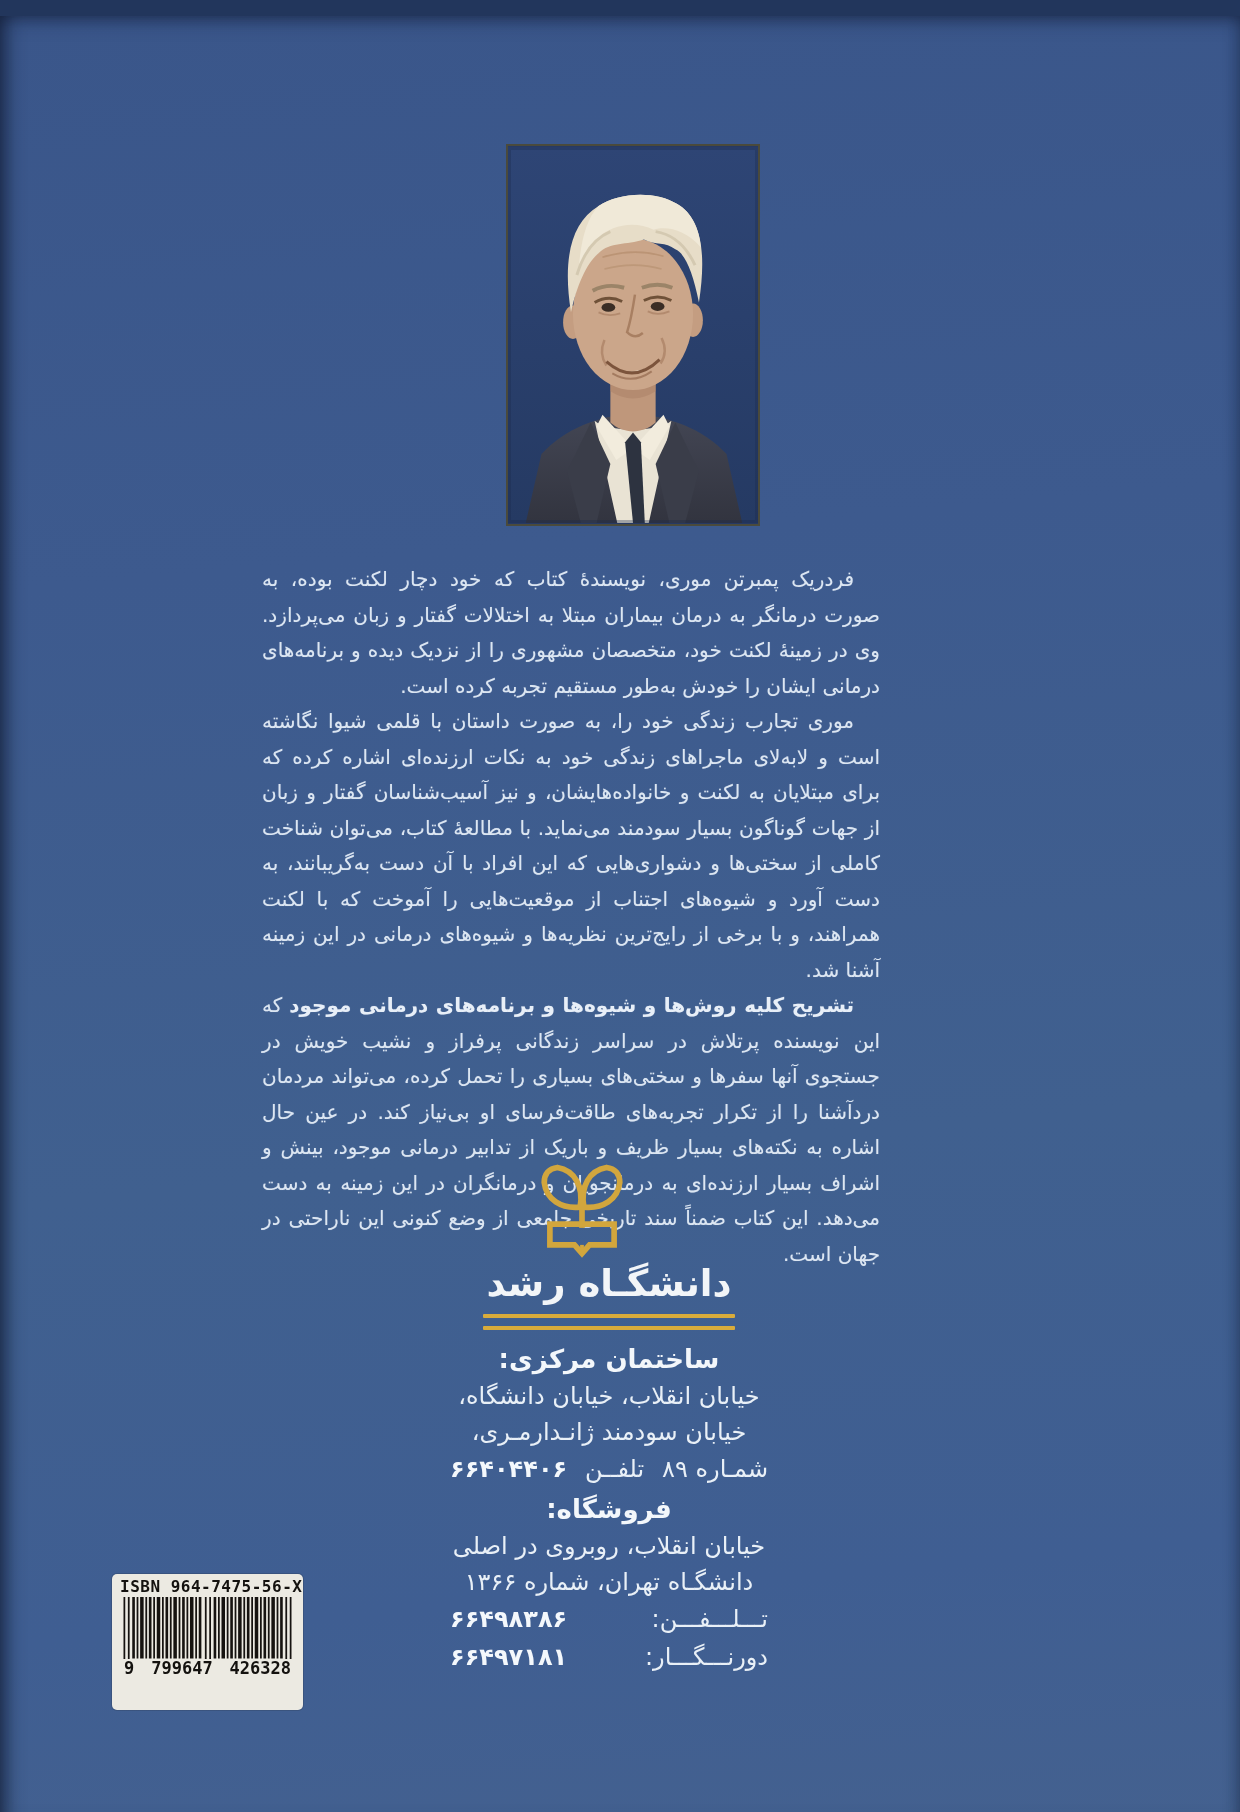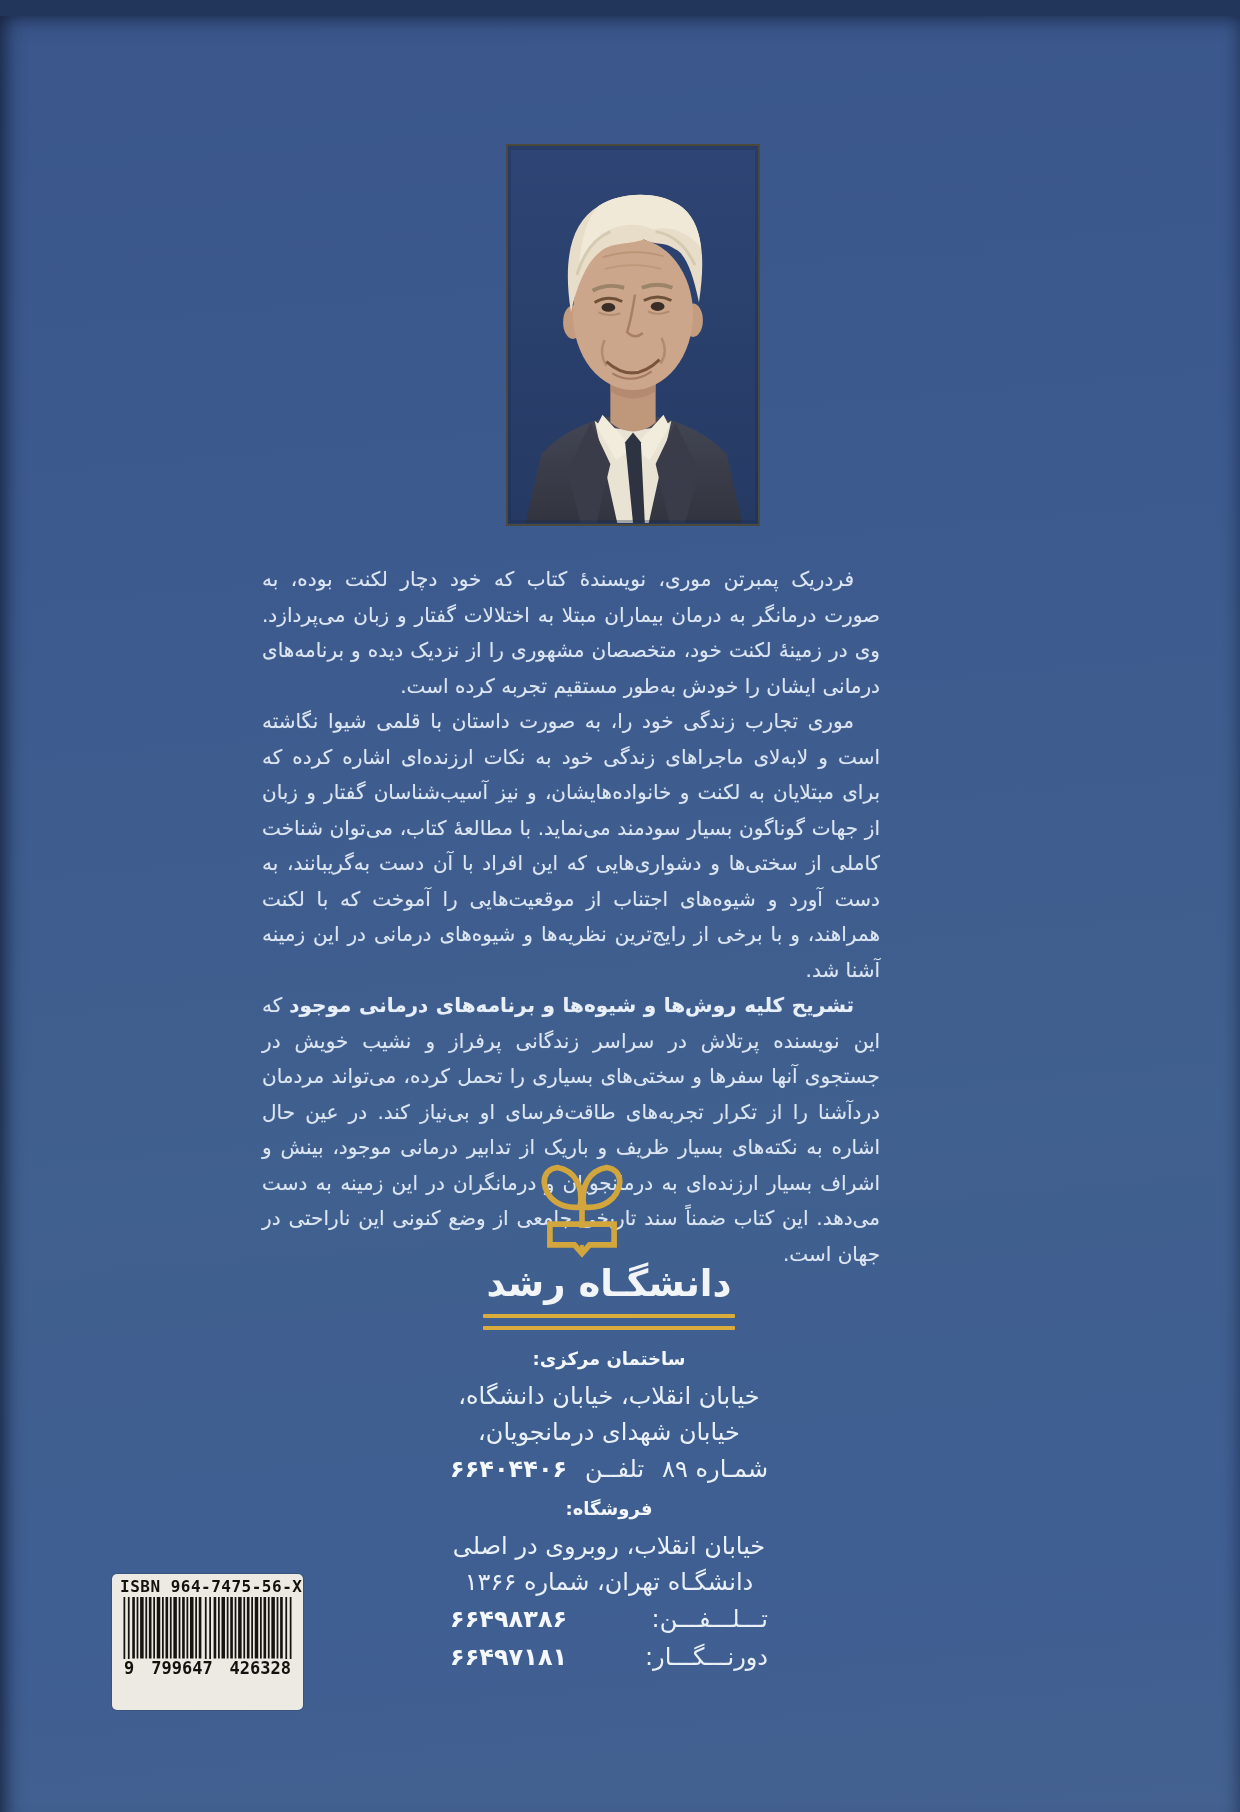--- a/index.html
+++ b/index.html
@@ -43,21 +43,21 @@
   }
   .logo-wrap{height:102px;transform:translateX(-27px);} 
   .logo-wrap svg{height:102px;width:96px;}
   .wordmark{
     font-weight:bold;font-size:37px;line-height:44px;
     color:#f2f5f8;letter-spacing:1px;margin-top:2px;
   }
   .gold-line{width:252px;height:4px;background:#d9ac3b;margin:8px auto 0;border-radius:1px;}
   .tagline{font-weight:bold;font-size:25px;line-height:36px;margin-top:5px;color:#f0f4f9;}
   .addr{font-size:24px;line-height:36px;margin-top:10px;color:#e9f0f7;}
-  .addr .hdr{font-weight:bold;font-size:18px;line-height:38px;color:#f3f7fb;}
+  .addr .hdr{font-weight:bold;font-size:26px;line-height:38px;color:#f3f7fb;}
   .numline{display:flex;justify-content:space-between;align-items:baseline;padding:0 2px;line-height:38px;}
   .big-num{font-weight:bold;font-size:24px;letter-spacing:1px;color:#f4f8fc;}
   .website{
     margin-top:8px;font-family:"Liberation Serif","DejaVu Serif",serif;
     font-weight:bold;font-size:25px;letter-spacing:1px;direction:ltr;color:#e2eaf3;
   }
   
   .barcode{
     position:absolute;left:112px;top:1558px;width:191px;height:136px;
     background:#eceae2;border-radius:5px;box-sizing:border-box;
@@ -177,21 +177,21 @@
     <div class="wordmark">دانشگـاه رشد</div>
 
     <div class="gold-line"></div>
 
 
     <div class="gold-line"></div>
 
     <div class="addr">
       <div class="hdr">ساختمان مرکزی:</div>
       <div>خیابان انقلاب، خیابان دانشگاه،</div>
-      <div>خیابان شهدای درمانجویان،</div>
+      <div>خیابان سودمند ژانـدارمـری،</div>
       <div class="numline">
         <span>شمـاره ۸۹</span>
         <span>تلفــن</span>
         <span class="big-num">۶۶۴۰۴۴۰۶</span>
       </div>
     </div>
 
     <div class="addr" style="margin-top:2px;">
       <div class="hdr">فروشگاه:</div>
       <div>خیابان انقلاب، روبروی در اصلی</div>

